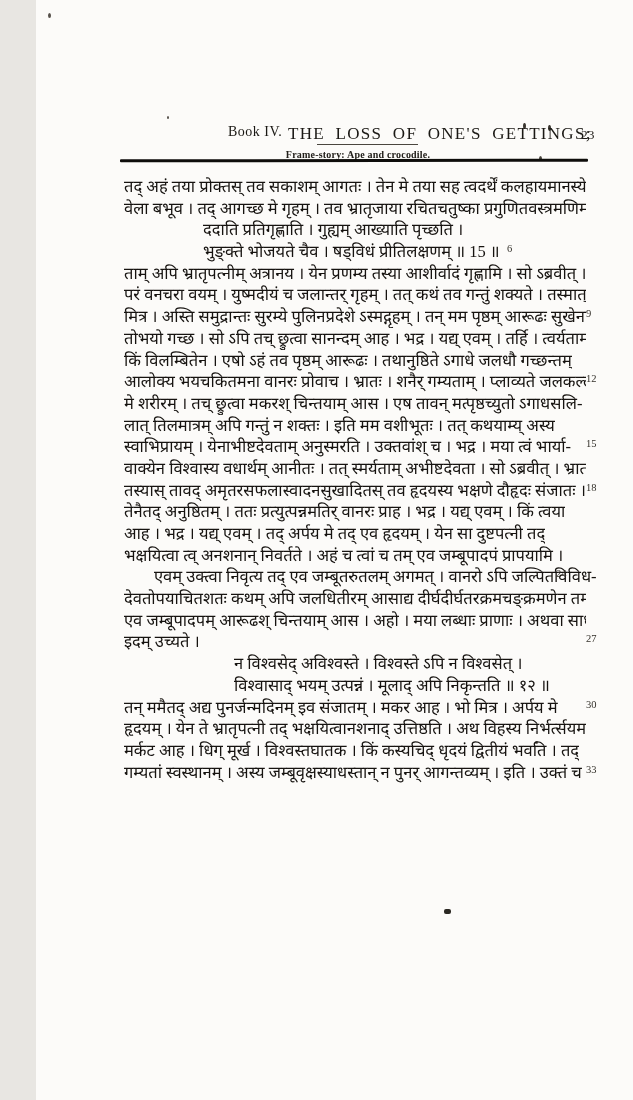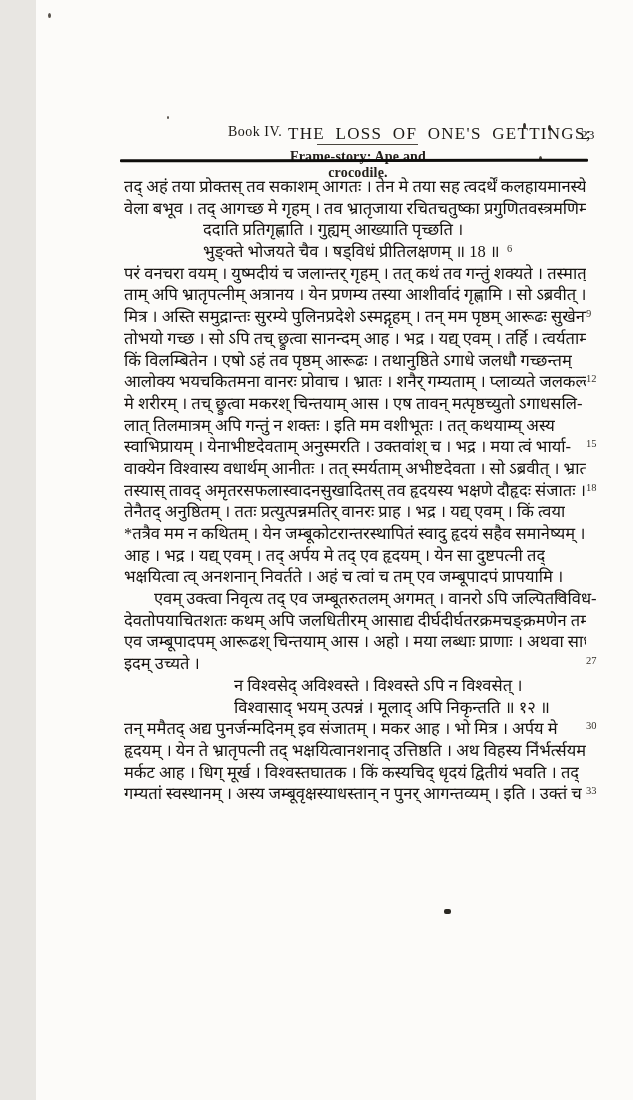--- a/index.html
+++ b/index.html
@@ -24,21 +24,21 @@
   .hdr-pageno{
     position:absolute;left:545px;top:127px;
     font-size:13.5px;font-weight:normal;color:#201d19;
   }
   .title-rule{
     position:absolute;left:281px;top:144px;width:101px;height:1.3px;
     background:#4a463f;
   }
   .hdr-sub{
     position:absolute;left:237px;top:149px;width:170px;
-    text-align:center;font-size:14px;font-weight:bold;
+    text-align:center;font-size:10px;font-weight:bold;
     letter-spacing:.2px;color:#23201b;
   }
   .thick-rule{
     position:absolute;left:84px;top:159px;width:468px;height:3.4px;
     background:#0e0d0b;border-radius:1px;transform:rotate(-.08deg);
   }
   
   .textblock{
     position:absolute;left:88px;top:176px;width:470px;
   }
@@ -88,34 +88,33 @@
   <span class="hdr-title">THE LOSS OF ONE'S GETTINGS;</span>
   <span class="hdr-pageno">23</span>
   <div class="title-rule"></div>
   <div class="hdr-sub">Frame-story: Ape and crocodile.</div>
   <div class="thick-rule"></div>
 
   <div class="textblock" id="textblock">
       <div class="line"><span class="line-text">तद् अहं तया प्रोक्तस् तव सकाशम् आगतः । तेन मे तया सह त्वदर्थें कलहायमानस्येयती</span></div>
       <div class="line"><span class="line-text">वेला बभूव । तद् आगच्छ मे गृहम् । तव भ्रातृजाया रचितचतुष्का प्रगुणितवस्त्रमणिमा-</span></div>
       <div class="line indent-verse"><span class="line-text">ददाति प्रतिगृह्णाति । गुह्यम् आख्याति पृच्छति ।</span></div>
-      <div class="line indent-verse"><span class="line-text">भुङ्क्ते भोजयते चैव । षड्विधं प्रीतिलक्षणम् ॥ 18 ॥</span><span class="margin-num">6</span></div>
+      <div class="line indent-verse"><span class="line-text">भुङ्क्ते भोजयते चैव । षड्विधं प्रीतिलक्षणम् ॥ 15 ॥</span><span class="margin-num">6</span></div>
+      <div class="line"><span class="line-text">ताम् अपि भ्रातृपत्नीम् अत्रानय । येन प्रणम्य तस्या आशीर्वादं गृह्णामि । सो ऽब्रवीत् ।</span></div>
       <div class="line"><span class="line-text">परं वनचरा वयम् । युष्मदीयं च जलान्तर् गृहम् । तत् कथं तव गन्तुं शक्यते । तस्मात्</span></div>
-      <div class="line"><span class="line-text">ताम् अपि भ्रातृपत्नीम् अत्रानय । येन प्रणम्य तस्या आशीर्वादं गृह्णामि । सो ऽब्रवीत् ।</span></div>
       <div class="line"><span class="line-text">मित्र । अस्ति समुद्रान्तः सुरम्ये पुलिनप्रदेशे ऽस्मद्गृहम् । तन् मम पृष्ठम् आरूढः सुखेनाकु-</span><span class="margin-num">9</span></div>
       <div class="line"><span class="line-text">तोभयो गच्छ । सो ऽपि तच् छ्रुत्वा सानन्दम् आह । भद्र । यद्य् एवम् । तर्हि । त्वर्यताम् ।</span></div>
       <div class="line"><span class="line-text">किं विलम्बितेन । एषो ऽहं तव पृष्ठम् आरूढः । तथानुष्ठिते ऽगाधे जलधौ गच्छन्तम्</span></div>
       <div class="line"><span class="line-text">आलोक्य भयचकितमना वानरः प्रोवाच । भ्रातः । शनैर् गम्यताम् । प्लाव्यते जलकल्लोलैर्</span><span class="margin-num">12</span></div>
       <div class="line"><span class="line-text">मे शरीरम् । तच् छ्रुत्वा मकरश् चिन्तयाम् आस । एष तावन् मत्पृष्ठच्युतो ऽगाधसलि-</span></div>
       <div class="line"><span class="line-text">लात् तिलमात्रम् अपि गन्तुं न शक्तः । इति मम वशीभूतः । तत् कथयाम्य् अस्य</span></div>
       <div class="line"><span class="line-text">स्वाभिप्रायम् । येनाभीष्टदेवताम् अनुस्मरति । उक्तवांश् च । भद्र । मया त्वं भार्या-</span><span class="margin-num">15</span></div>
       <div class="line"><span class="line-text">वाक्येन विश्वास्य वधार्थम् आनीतः । तत् स्मर्यताम् अभीष्टदेवता । सो ऽब्रवीत् । भ्रातः ।</span></div>
       <div class="line"><span class="line-text">तस्यास् तावद् अमृतरसफलास्वादनसुखादितस् तव हृदयस्य भक्षणे दौहृदः संजातः ।</span><span class="margin-num">18</span></div>
       <div class="line"><span class="line-text">तेनैतद् अनुष्ठितम् । ततः प्रत्युत्पन्नमतिर् वानरः प्राह । भद्र । यद्य् एवम् । किं त्वया</span></div>
-      <div class="line"><span class="line-text">*तत्रैव मम न कथितम् । येन जम्बूकोटरान्तरस्थापितं स्वादु हृदयं सहैव समानेष्यम् ।</span></div>
       <div class="line"><span class="line-text">आह । भद्र । यद्य् एवम् । तद् अर्पय मे तद् एव हृदयम् । येन सा दुष्टपत्नी तद्</span></div>
       <div class="line"><span class="line-text">भक्षयित्वा त्व् अनशनान् निवर्तते । अहं च त्वां च तम् एव जम्बूपादपं प्रापयामि ।</span></div>
       <div class="line indent-paragraph"><span class="line-text">एवम् उक्त्वा निवृत्य तद् एव जम्बूतरुतलम् अगमत् । वानरो ऽपि जल्पितविविध-</span><span class="margin-num">24</span></div>
       <div class="line"><span class="line-text">देवतोपयाचितशतः कथम् अपि जलधितीरम् आसाद्य दीर्घदीर्घतरक्रमचङ्क्रमणेन तम्</span></div>
       <div class="line"><span class="line-text">एव जम्बूपादपम् आरूढश् चिन्तयाम् आस । अहो । मया लब्धाः प्राणाः । अथवा साध्व्</span></div>
       <div class="line"><span class="line-text">इदम् उच्यते ।</span><span class="margin-num">27</span></div>
       <div class="line indent-verse2"><span class="line-text">न विश्वसेद् अविश्वस्ते । विश्वस्ते ऽपि न विश्वसेत् ।</span></div>
       <div class="line indent-verse2"><span class="line-text">विश्वासाद् भयम् उत्पन्नं । मूलाद् अपि निकृन्तति ॥ १२ ॥</span></div>
       <div class="line"><span class="line-text">तन् ममैतद् अद्य पुनर्जन्मदिनम् इव संजातम् । मकर आह । भो मित्र । अर्पय मे</span><span class="margin-num">30</span></div>
       <div class="line"><span class="line-text">हृदयम् । येन ते भ्रातृपत्नी तद् भक्षयित्वानशनाद् उत्तिष्ठति । अथ विहस्य निर्भर्त्सयमानो</span></div>

